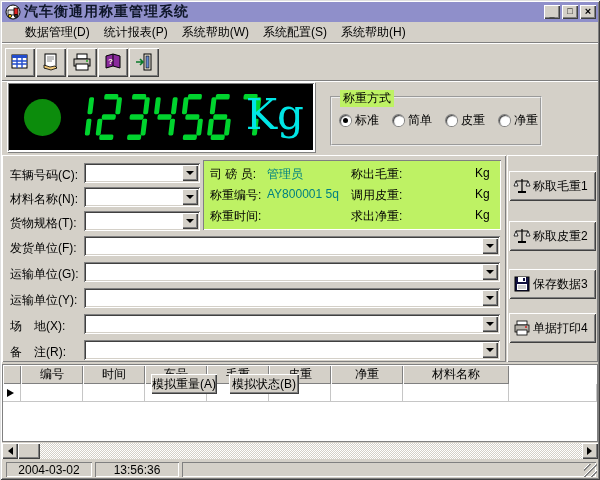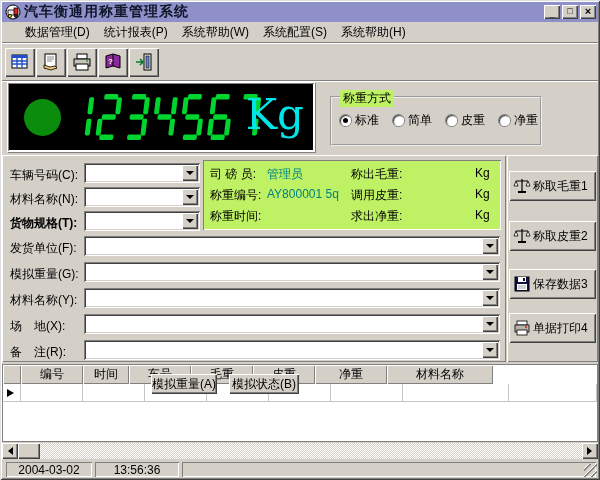--- a/index.html
+++ b/index.html
@@ -260,21 +260,21 @@
     </div>
 
     <span class="flabel" style="left:8px; top:36px;">材料名称(N):</span>
     <div class="combo" style="left:82px; top:32px; width:116px;">
       <span class="val"></span>
       <span class="dropbtn">
           <i></i>
         </span>
     </div>
 
-    <span class="flabel" style="left:8px; top:60px;font-weight:bold;">货物规格(T):</span>
+    <span class="flabel" style="left:8px; top:60px;">货物规格(T):</span>
     <div class="combo" style="left:82px; top:56px; width:116px;">
       <span class="val"></span>
       <span class="dropbtn">
           <i></i>
         </span>
     </div>
 
     <div class="panel-sunken" style="left:201px; top:5px; width:298px; height:70px;">
       <div class="irow">
         <span style="left:7px; top:6px;">司 磅 员:</span>
@@ -300,29 +300,29 @@
     </div>
 
     <span class="flabel" style="left:8px; top:85px;">发货单位(F):</span>
     <div class="combo" style="left:82px; top:81px; width:416px;">
       <span class="val"></span>
       <span class="dropbtn">
           <i></i>
         </span>
     </div>
 
-    <span class="flabel" style="left:8px; top:111px;">模拟重量(G):</span>
+    <span class="flabel" style="left:8px; top:111px;">运输单位(G):</span>
     <div class="combo" style="left:82px; top:107px; width:416px;">
       <span class="val"></span>
       <span class="dropbtn">
           <i></i>
         </span>
     </div>
 
-    <span class="flabel" style="left:8px; top:137px;">材料名称(Y):</span>
+    <span class="flabel" style="left:8px; top:137px;">运输单位(Y):</span>
     <div class="combo" style="left:82px; top:133px; width:416px;">
       <span class="val"></span>
       <span class="dropbtn">
           <i></i>
         </span>
     </div>
 
     <span class="flabel" style="left:8px; top:163px;">场　地(X):</span>
     <div class="combo" style="left:82px; top:159px; width:416px;">
       <span class="val"></span>
@@ -375,21 +375,21 @@
         <circle cx="13" cy="8" r="1" fill="#c22"></circle>
       </svg>
       <span>单据打印4</span>
     </div>
   </div>
 
   <div class="grid">
     <div class="grid-header">
       <div class="gh" style="width:18px;"></div>
       <div class="gh" style="width:62px;">编号</div>
-      <div class="gh" style="width:46px;">时间</div>
+      <div class="gh" style="width:62px;">时间</div>
       <div class="gh" style="width:62px;">车号</div>
       <div class="gh" style="width:62px;">毛重</div>
       <div class="gh" style="width:62px;">皮重</div>
       <div class="gh" style="width:72px;">净重</div>
       <div class="gh" style="width:106px;">材料名称</div>
     </div>
     <div class="grid-row">
       <div class="gc" style="width:18px;">
           <span class="marker"></span>
         </div>

